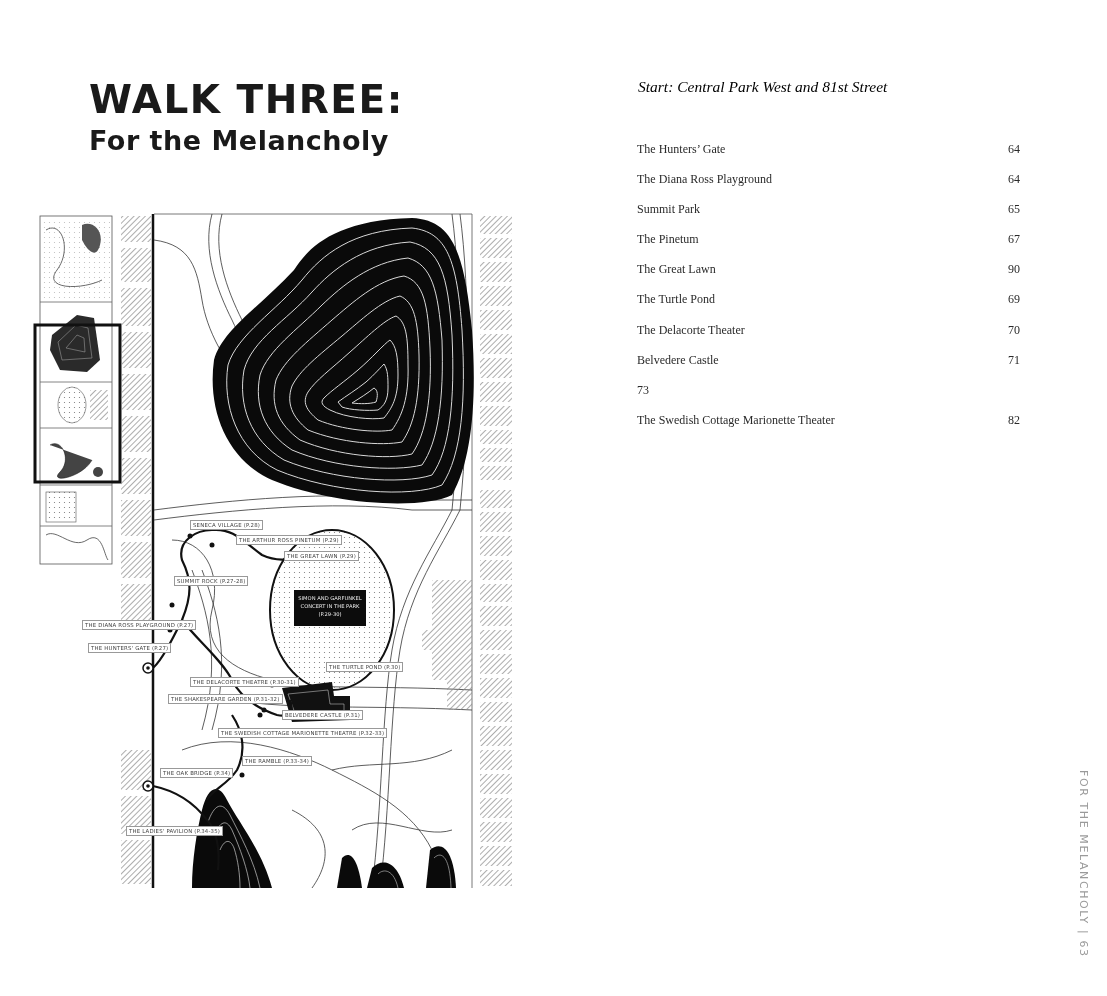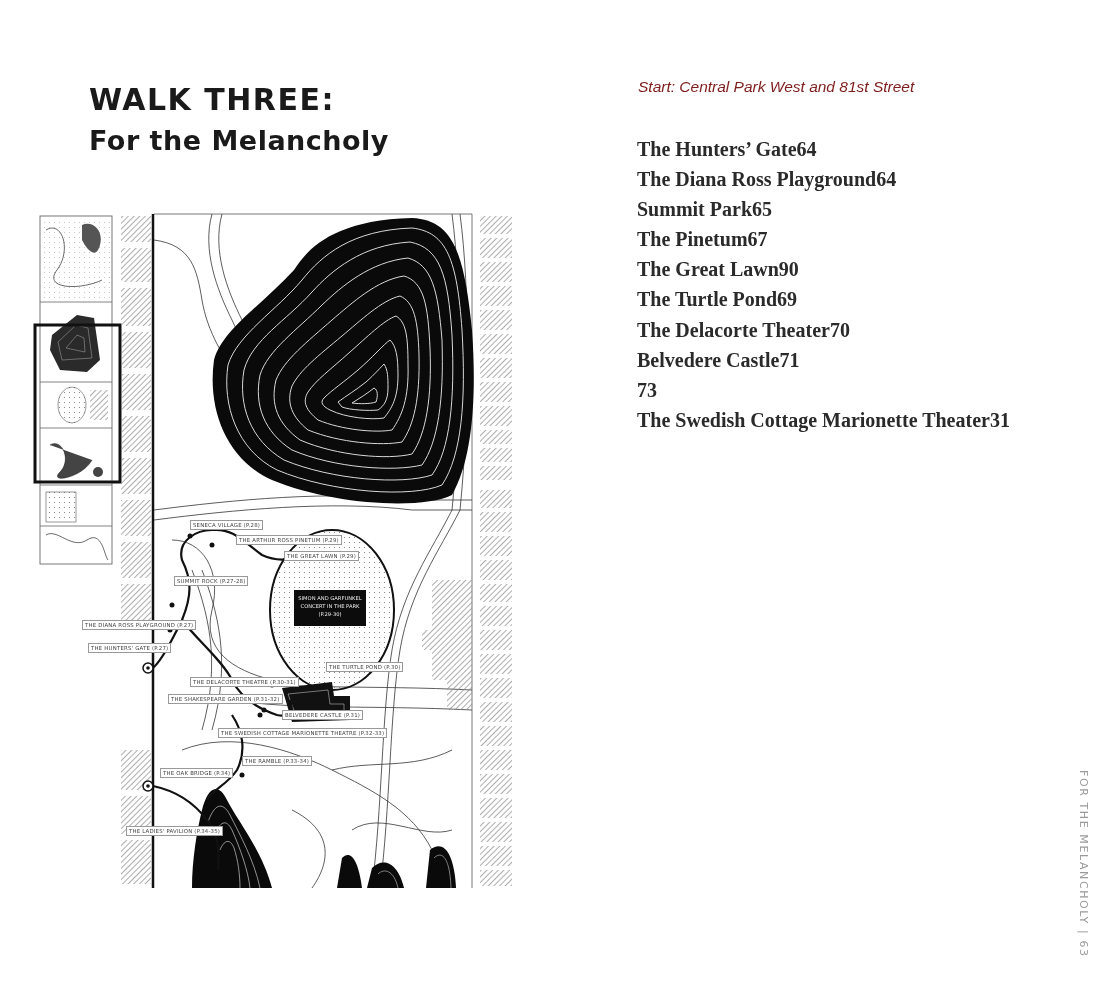--- a/index.html
+++ b/index.html
@@ -1,22 +1,22 @@
 <!DOCTYPE html>
 <html><head>
 <meta charset="utf-8">
 <style>
   html, body { margin:0; padding:0; background:#ffffff; }
   body { width:1107px; height:996px; position:relative; overflow:hidden; font-family:"Liberation Serif", serif; color:#1a1a1a; }
   .heading { position:absolute; left:89px; top:80px; font-family:"DejaVu Sans", sans-serif; font-weight:bold; color:#1a1a1a; letter-spacing:0.5px; }
-  .heading .l1 { display:block; font-size:30px; line-height:40px; letter-spacing:1.5px; }
+  .heading .l1 { display:block; font-size:39px; line-height:40px; letter-spacing:1.5px; }
   .heading .l2 { display:block; font-size:27px; line-height:38px; margin-top:2px; }
-  .start { position:absolute; left:638px; top:78px; font-family:Liberation Sans, sans-serif; font-style:italic; font-size:15.5px; color:#7f1d1d; }
+  .start { position:absolute; left:638px; top:78px; font-family:Liberation Serif, serif; font-style:italic; font-size:15.5px; color:#000000; }
   .toc { position:absolute; left:637px; top:136px; width:383px; }
-  .toc-row { display:flex; height:30.1px; line-height:26px; font-family:"Liberation Serif", serif; font-size:20px; color:#2a2a2a;font-weight:bold; }
+  .toc-row { display:flex; justify-content:space-between; height:30.1px; line-height:26px; font-family:"Liberation Serif", serif; font-size:12px; color:#2a2a2a; }
   .toc-row .num { text-align:right; }
   .running { position:absolute; left:1076px; top:770px; width:20px; height:200px; }
   .running span { position:absolute; left:0; top:0; transform-origin:0 0; transform:translate(0,0) rotate(90deg) translate(0,-14px); white-space:nowrap; font-family:"DejaVu Sans", sans-serif; font-size:11px; letter-spacing:1.6px; color:#9a9a9a; }
   .map { position:absolute; left:32px; top:210px; width:485px; height:678px; }
   .map-svg { position:absolute; left:0; top:0; }
   .label { position:absolute; font-family:"DejaVu Sans", sans-serif; font-size:5.4px; letter-spacing:0.2px; color:#444; background:#fff; border:0.6px solid #999; padding:0 2px; line-height:8px; white-space:nowrap; text-transform:uppercase; }
   .concert { position:absolute; left:262px; top:380px; width:72px; height:36px; background:#0c0c0c; color:#eee; font-family:"DejaVu Sans", sans-serif; font-size:5.2px; text-align:center; line-height:8px; padding-top:4px; box-sizing:border-box; text-transform:uppercase; }
   .concert span { display:block; }
 </style>
 </head>
@@ -60,21 +60,21 @@
     </div>
   <div class="toc-row">
       <span>Belvedere Castle</span>
       <span class="num">71</span>
     </div>
   <div class="toc-row">
       <span class="num">73</span>
     </div>
   <div class="toc-row">
       <span>The Swedish Cottage Marionette Theater</span>
-      <span class="num">31</span>
+      <span class="num">82</span>
     </div>
 </div>
 
 <div class="running">
   <span>FOR THE MELANCHOLY  |  63</span>
 </div>
 
 <div class="map">
   <svg class="map-svg" width="485" height="678" viewBox="0 0 485 678">
     <defs>

